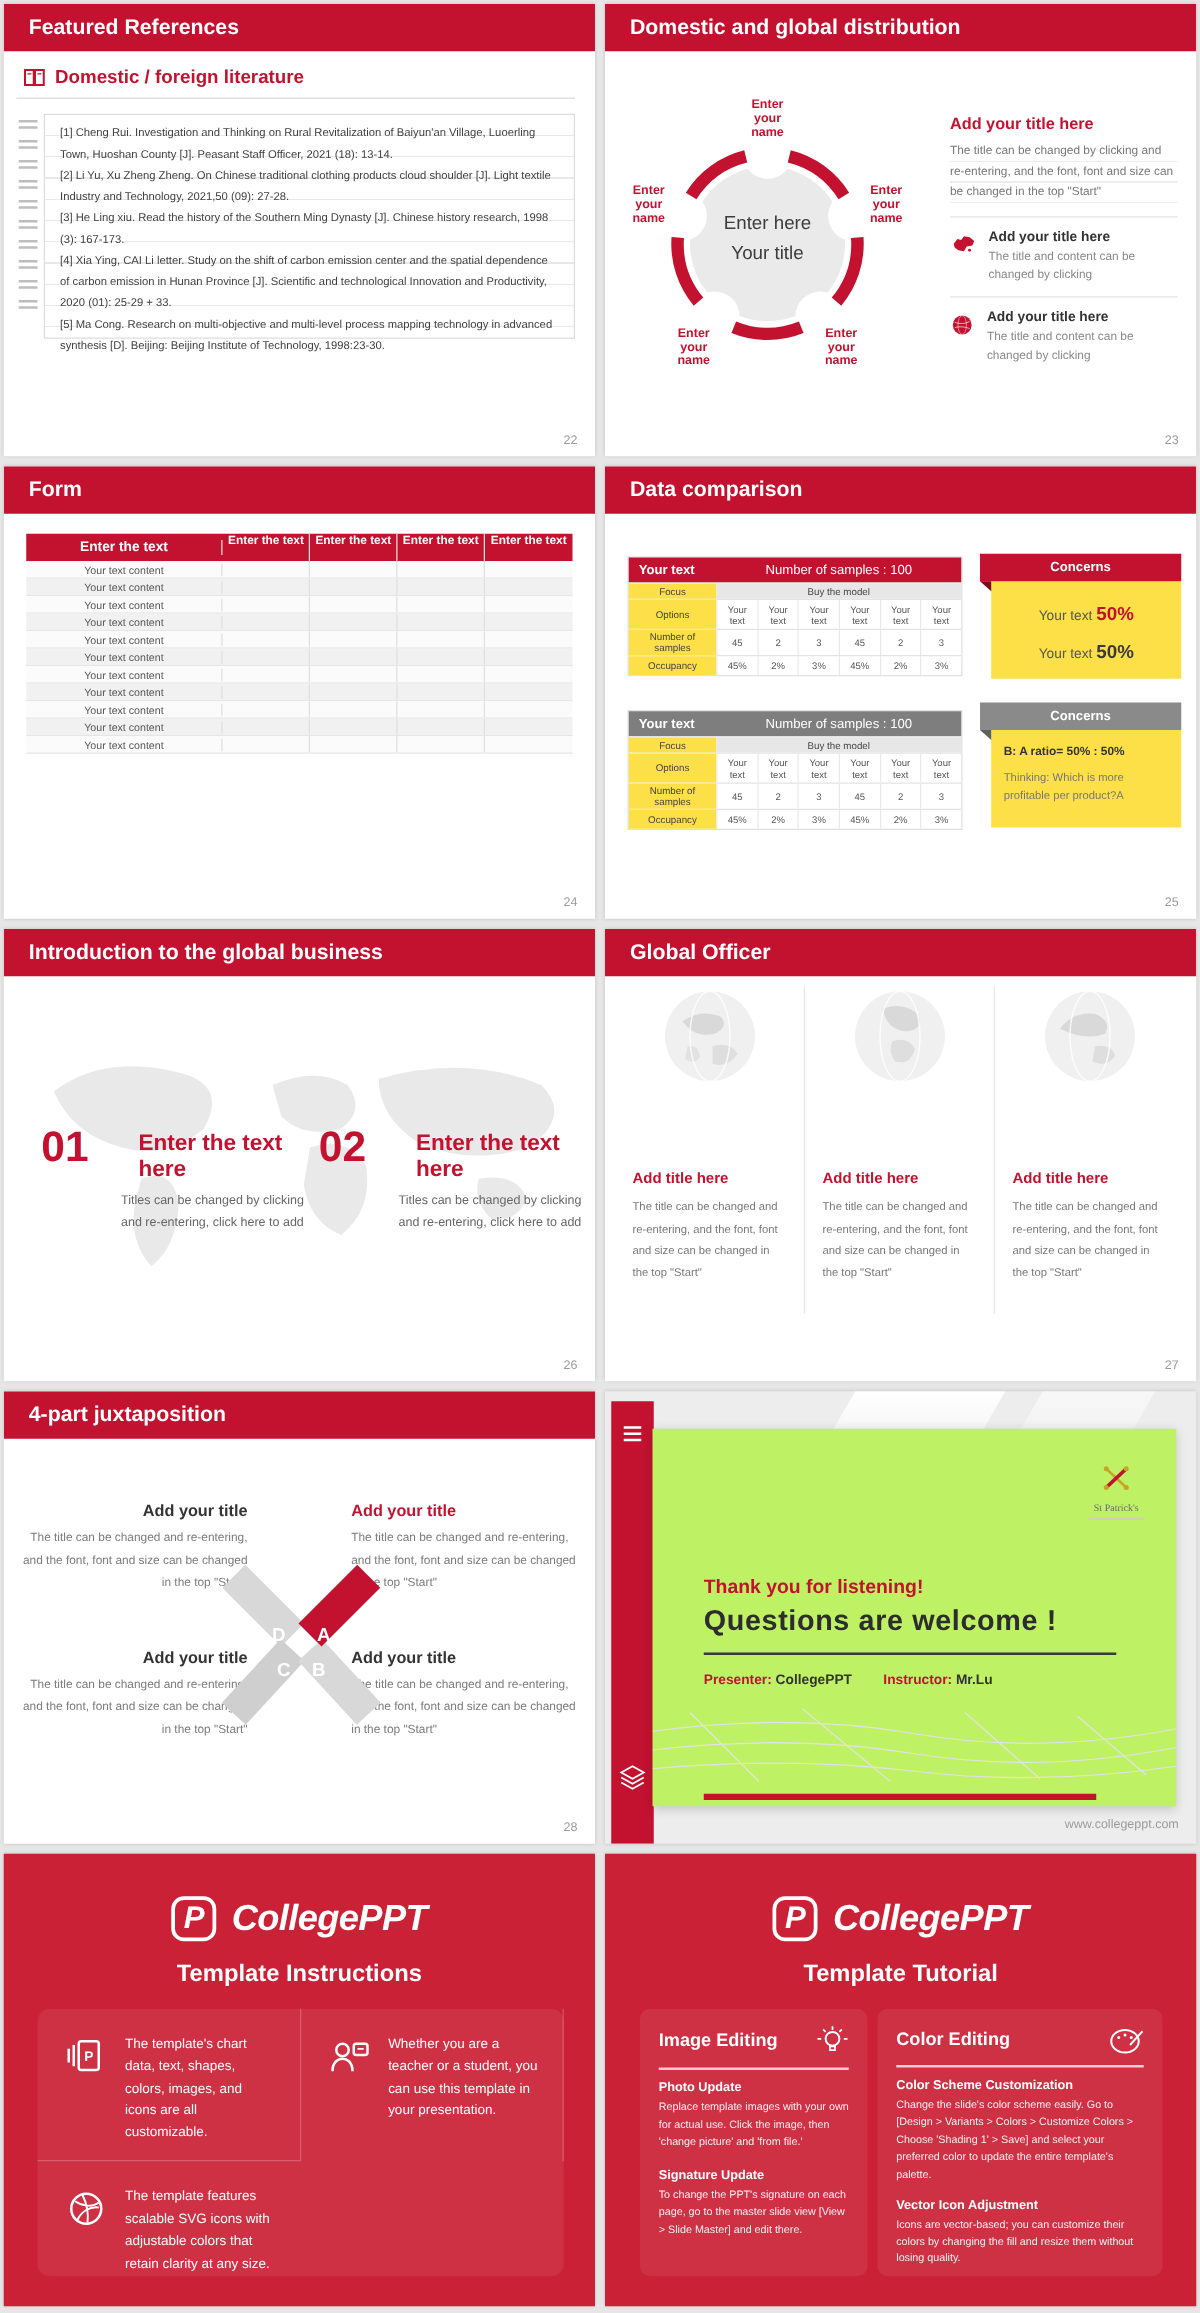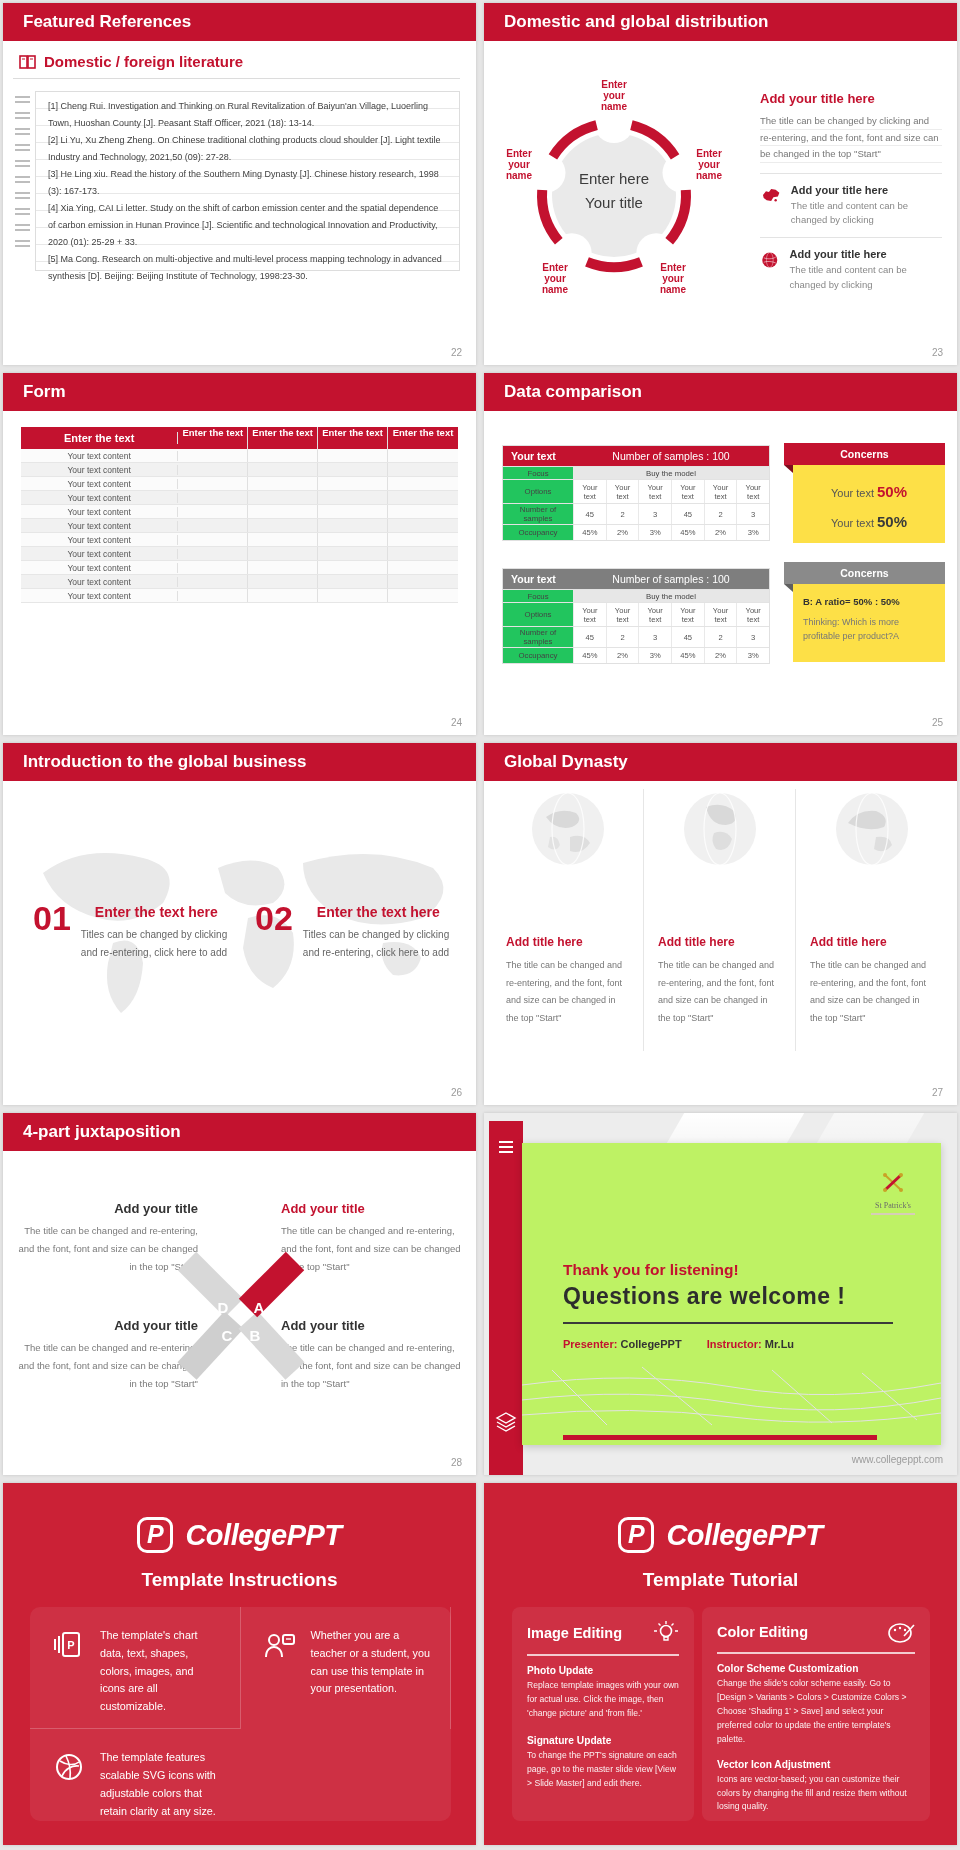--- a/index.html
+++ b/index.html
@@ -50,21 +50,21 @@
   .fc  { width:16%; border-right:1px solid #e0e0e0; height:100%; }
   .fc:last-child { border-right:none; }
 
   
   .ctable { position:absolute; left:18px; width:268px; border:1px solid #e0e0e0; }
   .ct-head { display:flex; height:20px; align-items:center; color:#fff; background:#C3122F; }
   .ct-head.gray { background:#7E7E7E; }
   .ct-title { width:70px; padding-left:8px; font-weight:bold; font-size:10.5px; }
   .ct-samples { flex:1; text-align:center; font-size:10.5px; }
   .ct-row { display:flex; border-top:1px solid #e3e3e3; }
-  .ct-label { width:70px; background:#22c55e; color:#444; font-size:7.8px; display:flex;
+  .ct-label { width:70px; background:#fde047; color:#444; font-size:7.8px; display:flex;
               align-items:center; justify-content:center; text-align:center; padding:2px; }
   .ct-span { flex:1; background:#e7e7e7; color:#444; font-size:7.8px; display:flex;
              align-items:center; justify-content:center; }
   .ct-cell { flex:1; font-size:7.6px; color:#555; display:flex; align-items:center;
              justify-content:center; border-left:1px solid #e9e9e9; padding:3px 1px; text-align:center; }
   .r-focus { height:13px; } .r-opt { height:24px; } .r-num { height:21px; } .r-occ { height:16px; }
   .concern { position:absolute; left:300px; right:12px; }
   .c-ribbon { position:absolute; left:0; right:0; top:0; height:22px; color:#fff; font-weight:bold;
               font-size:10.5px; text-align:center; line-height:22px; background:#C3122F; }
   .c-ribbon.gray { background:#8A8A8A; }
@@ -73,23 +73,23 @@
   .c-fold.gray { border-top-color:#5f5f5f; }
   .c-body { margin:22px 0 0 9px; background:#fde047; height:78px; padding:12px 10px 0; }
   .c1-line { text-align:center; font-size:11px; color:#555; line-height:2.0; }
   .c1-line .pct-red { color:#C3122F; font-size:15px; font-weight:bold; }
   .c1-line .pct-dark { color:#3a3a3a; font-size:15px; font-weight:bold; }
   .c2-l1 { font-size:9.5px; color:#333; font-weight:bold; margin-bottom:8px; }
   .c2-l2 { font-size:9px; color:#777; line-height:1.6; }
 
   
   .map-bg { position:absolute; left:0; right:0; top:90px; height:215px; }
-  .biz-item { position:absolute; top:158px; display:flex; gap:10px; width:205px; }
+  .biz-item { position:absolute; top:158px; display:flex; gap:26px; width:205px; }
   .biz-num { color:#C3122F; font-weight:bold; font-size:34px; line-height:1; }
-  .biz-title { color:#C3122F; font-weight:bold; font-size:14px; margin:3px 0 6px;padding-left:14px; }
+  .biz-title { color:#C3122F; font-weight:bold; font-size:18px; margin:3px 0 6px;padding-left:14px; }
   .biz-body { font-size:10px; color:#666; line-height:1.8; width:158px; }
 
   
   .strat-col { position:absolute; top:46px; width:152px; height:262px; padding:0 14px; }
   .strat-col.b1 { left:8px; border-right:1px solid #e6e6e6; }
   .strat-col.b2 { left:160px; border-right:1px solid #e6e6e6; }
   .strat-col.b3 { left:312px; }
   .strat-col svg { display:block; margin:0 auto; }
   .strat-title { color:#C3122F; font-weight:bold; font-size:12px; margin-top:66px; }
   .strat-body { font-size:9px; color:#777; line-height:1.95; margin-top:8px; }
@@ -469,21 +469,21 @@
       <div class="biz-num">02</div>
       <div>
         <div class="biz-title">Enter the text here</div>
         <div class="biz-body">Titles can be changed by clicking and re-entering, click here to add</div>
       </div>
     </div>
     <div class="page-num">26</div>
   </div>
 
   <div class="slide">
-    <div class="slide-header">Global Dynasty</div>
+    <div class="slide-header">Global Officer</div>
     <div class="strat-col b1">
       <svg width="80" height="80" viewBox="0 0 80 80">
         <circle cx="40" cy="40" r="36" fill="#f0f0f0"></circle>
         <path d="M18 28 Q32 18 48 24 Q56 32 44 38 Q28 42 18 28 Z" fill="#d9d9d9"></path>
         <path d="M42 48 Q56 44 62 54 Q54 66 42 62 Z" fill="#dedede"></path>
         <path d="M22 48 Q30 46 32 56 Q28 64 20 58 Z" fill="#e2e2e2"></path>
         <ellipse cx="40" cy="40" rx="16" ry="36" fill="none" stroke="#fff" stroke-width="1.2" opacity=".8"></ellipse>
       </svg>
       <div class="strat-title">Add title here</div>
       <div class="strat-body">The title can be changed and re-entering, and the font, font and size can be changed in the top "Start"</div>

